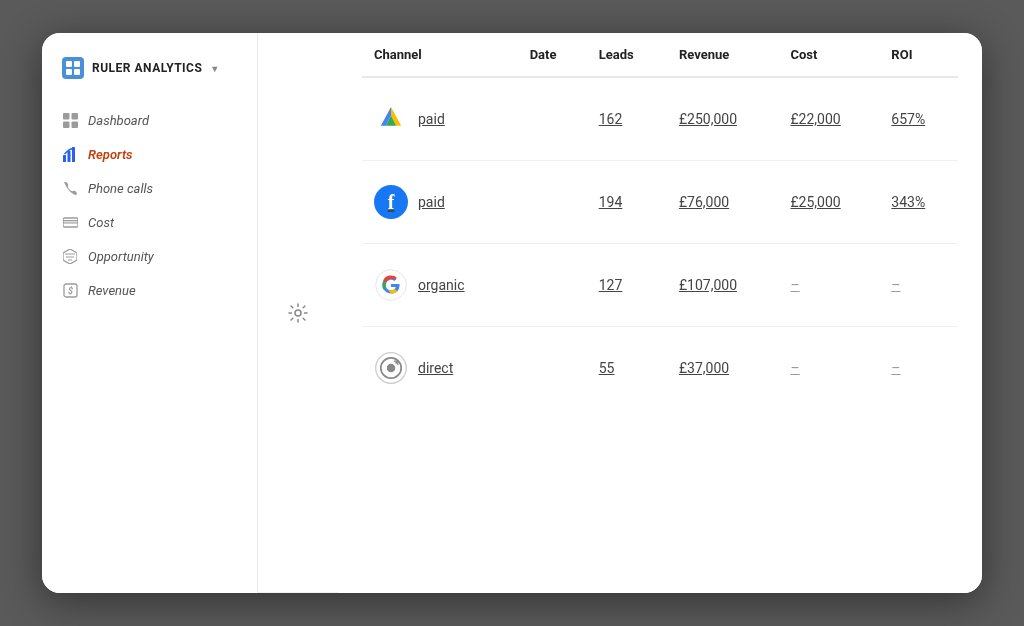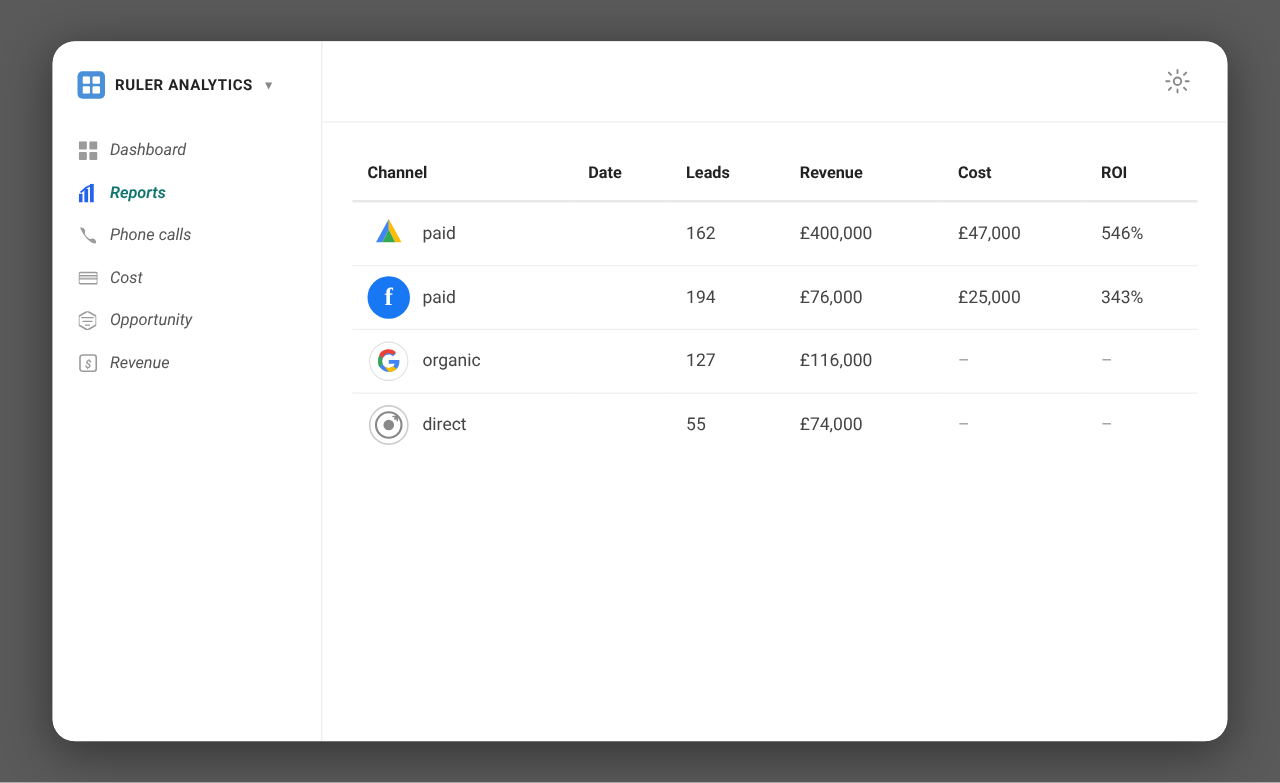--- a/index.html
+++ b/index.html
@@ -62,41 +62,40 @@
       align-items: center;
       gap: 10px;
       padding: 9px 20px;
       font-size: 13px;
       color: #555;
       cursor: pointer;
       transition: background 0.15s;
       font-style: italic;
     }
     .nav-item.active {
-      color: #0f766e;
+      color: #c2410c;
       font-weight: 600;
       text-align: center;
     }
     .nav-icon {
       width: 16px;
       height: 16px;
       display: flex;
       align-items: center;
       justify-content: center;
       flex-shrink: 0;
       opacity: 0.65;
     }
     .nav-item.active .nav-icon { opacity: 1; }
     .main {
       flex: 1;
       background: #fff;
       display: flex;
-      flex-direction: column;
+      flex-direction: row;
       overflow: hidden;
-      gap: 19px;
     }
     .topbar {
       display: flex;
       align-items: center;
       justify-content: flex-end;
       padding: 16px 24px;
       border-bottom: 1px solid #f0f0f0;
     }
     .gear-btn {
       width: 32px;
@@ -122,24 +121,25 @@
       border-bottom: 2px solid #e8e8e8;
     }
     th {
       text-align: left;
       padding: 14px 12px;
       font-size: 13px;
       font-weight: 700;
       color: #222;
     }
     td {
-      padding: 8px 12px;
+      padding: 24px 12px;
       font-size: 14px;
       color: #444;
       vertical-align: middle;
+      text-decoration: underline;
     }
     tbody tr {
       border-bottom: 1px solid #f0f0f0;
     }
     tbody tr:last-child { border-bottom: none; }
     .channel-cell {
       display: flex;
       align-items: center;
       gap: 10px;
     }
@@ -310,23 +310,23 @@
       <path d="M20 6 L32 28 L26 28 L20 16 Z" fill="#FBBC05"></path>
       <path d="M8 28 L32 28 L26 28 L14 28 Z" fill="#EA4335"></path>
       <path d="M14 28 L26 28 L20 16 Z" fill="#34A853"></path>
     </svg>
                   </div>
           <span class="channel-name">paid</span>
         </div>
       </td>
       <td></td>
       <td>162</td>
-      <td>£400,000</td>
-      <td class="">£47,000</td>
-      <td class="">546%</td>
+      <td>£250,000</td>
+      <td class="">£22,000</td>
+      <td class="">657%</td>
     </tr>
             <tr>
       <td>
         <div class="channel-cell">
           <div class="channel-logo">
                     <div class="facebook-logo">f</div>
                   </div>
           <span class="channel-name">paid</span>
         </div>
       </td>
@@ -346,42 +346,42 @@
       <path d="M13.75 20C13.75 19.02 13.93 18.08 14.26 17.22L10.95 14.62C10.34 15.98 10 17.45 10 20C10 22.55 10.34 24.02 10.95 25.38L14.26 22.78C13.93 21.92 13.75 20.98 13.75 20Z" fill="#34A853"></path>
       <path d="M20 30C23.1 30 25.68 28.98 27.42 27.24L24.32 24.7C23.32 25.42 22 25.88 20 26.25C16.55 26.25 13.75 23.45 13.75 20C13.75 20 14.26 22.78 14.26 22.78Z" fill="#FBBC05"></path>
       <path d="M10.95 14.62L14.26 17.22C15.3 14.36 17.44 12.5 20 12.5C21.58 12.5 22.98 13.12 24.04 14.12L26.74 11.42C25.02 9.78 22.7 8.75 20 8.75C15.52 8.75 11.74 11.1 10.95 14.62Z" fill="#EA4335"></path>
     </svg>
                   </div>
           <span class="channel-name">organic</span>
         </div>
       </td>
       <td></td>
       <td>127</td>
-      <td>£116,000</td>
+      <td>£107,000</td>
       <td class="dash">–</td>
       <td class="dash">–</td>
     </tr>
             <tr>
       <td>
         <div class="channel-cell">
           <div class="channel-logo">
                     <svg class="direct-logo" viewBox="0 0 40 40" fill="none" xmlns="http://www.w3.org/2000/svg">
       <circle cx="20" cy="20" r="18" fill="white" stroke="#ccc" stroke-width="1.5"></circle>
       <circle cx="20" cy="20" r="12" fill="none" stroke="#888" stroke-width="2"></circle>
       <circle cx="20" cy="20" r="5" fill="#888"></circle>
       <path d="M26 14 L28 12" stroke="#888" stroke-width="2" stroke-linecap="round"></path>
       <path d="M28 12 L24 12 M28 12 L28 16" stroke="#888" stroke-width="1.5" stroke-linecap="round"></path>
     </svg>
                   </div>
           <span class="channel-name">direct</span>
         </div>
       </td>
       <td></td>
       <td>55</td>
-      <td>£74,000</td>
+      <td>£37,000</td>
       <td class="dash">–</td>
       <td class="dash">–</td>
     </tr>
           </tbody>
       </table>
     </div>
   </main>
 </div>
 
 </body></html>

